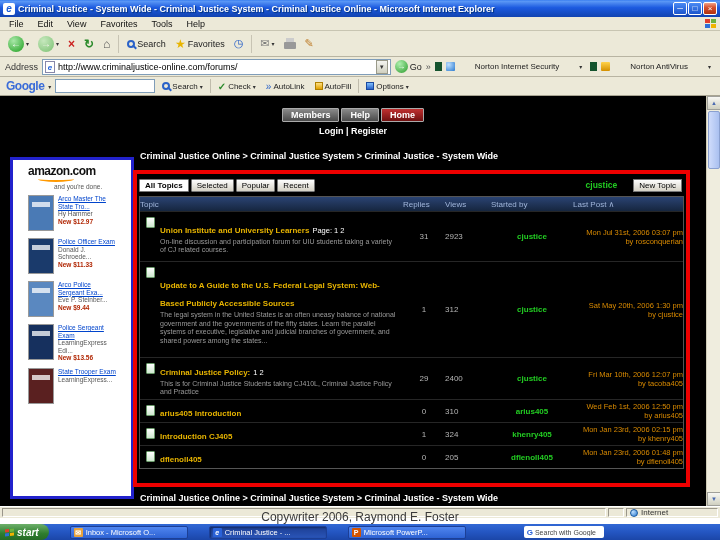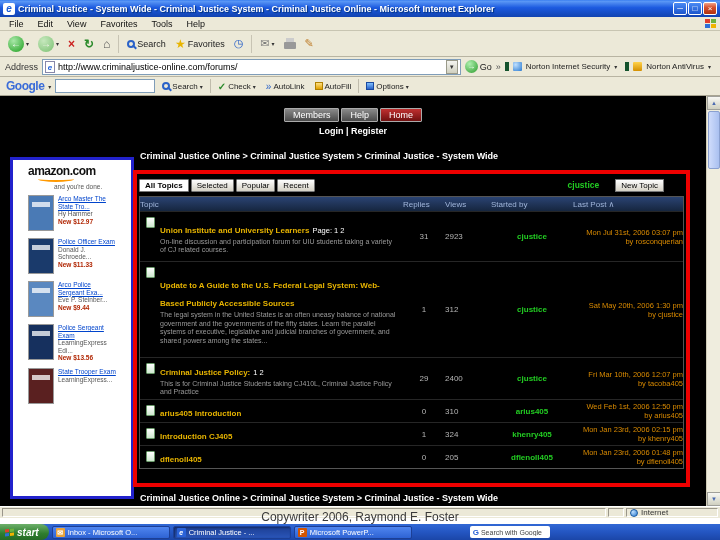--- a/index.html
+++ b/index.html
@@ -44,21 +44,21 @@
   
   .addrbar{top:57px;height:20px;background:#ece9d8;display:flex;align-items:center;gap:4px;padding:0 5px;border-bottom:1px solid #b8b4a2}
   .addr-label{font-size:9px;color:#333}
   .addr-input{flex:1;height:16px;background:#fff;border:1px solid #7f9db9;display:flex;align-items:center;gap:3px;padding:0 2px}
   .addr-input input{border:0;outline:0;flex:1;font-size:9px;font-family:"Liberation Sans",sans-serif}
   .page-ico{width:10px;height:12px;background:#fff;border:1px solid #88a;color:#1a5cd8;font-size:8px;font-weight:bold;font-style:italic;text-align:center;line-height:11px;flex:none}
   .dd-box{width:12px;height:14px;background:linear-gradient(#f4f4f0,#d0d0c0);border:1px solid #9a9a8a;font-size:6px;text-align:center;line-height:13px;color:#333}
   .go-btn{display:flex;align-items:center;gap:2px;font-size:9px;color:#222}
   .go-circ{width:13px;height:13px;border-radius:50%;background:radial-gradient(circle at 35% 30%,#aef0ae,#2a9a2a);color:#fff;font-size:8px;line-height:13px;text-align:center}
   .chev{font-size:9px;color:#555}
-  .norton{display:flex;align-items:center;gap:4px;font-size:8px;color:#222;border-left:4px solid #14532d;padding:0 4px;white-space:nowrap}
+  .norton{display:flex;align-items:center;gap:20px;font-size:8px;color:#222;border-left:7px solid #14532d;padding:0 4px;white-space:nowrap}
   .n-ico{width:9px;height:9px;border-radius:1px}
   .n-ico.nis{background:radial-gradient(circle at 30% 30%,#bfe0ff,#2a7ad0)}
   .n-ico.nav{background:linear-gradient(#ffd24a,#d49000)}
 
   
   .gbar{top:77px;height:19px;background:#ece9d8;display:flex;align-items:center;gap:4px;padding:0 6px;border-bottom:1px solid #a8a492}
   .glogo{font-size:12px;font-weight:bold;color:#3a6cd8;letter-spacing:-.5px}
   .ginput{width:100px;height:14px;border:1px solid #7f9db9;background:#fff;font-size:9px;padding:0 2px;font-family:"Liberation Sans",sans-serif}
   .gbtn{display:flex;align-items:center;gap:2px;font-size:8px;color:#222;padding:0 3px;white-space:nowrap}
   .gsep{width:1px;height:14px;background:#c0bcac}
@@ -68,21 +68,21 @@
   .gopt{width:8px;height:8px;background:linear-gradient(#80c0ff,#2a62c8);border:1px solid #1a4aa0}
 
   
   .viewport{position:absolute;top:96px;left:0;width:706px;height:410px;background:#000;overflow:hidden}
   .vscroll{position:absolute;top:96px;right:0;width:14px;height:410px;background:#efedde;border-left:1px solid #d0ccb8}
   .sb-btn{position:absolute;left:0;width:14px;height:14px;background:linear-gradient(#f8f8f4,#d0d0c0);border:1px solid #a0a09a;color:#4a6ab0;font-size:6px;text-align:center;line-height:12px}
   .sb-btn.up{top:0}.sb-btn.down{bottom:0}
   .sb-thumb{position:absolute;left:1px;top:15px;width:12px;height:58px;background:linear-gradient(90deg,#cfdcfb,#aac0f0);border:1px solid #8aa0d0;border-radius:2px}
 
   .site-nav{position:absolute;top:12px;left:0;width:100%;display:flex;justify-content:center;gap:2px}
-  .nav-btn{font-size:9px;font-weight:normal;color:#fff;padding:1px 8px;background:linear-gradient(#8a8a8a,#4a4a4a);border:1px solid #aaa;border-radius:1px}
+  .nav-btn{font-size:9px;font-weight:bold;color:#fff;padding:1px 8px;background:linear-gradient(#8a8a8a,#4a4a4a);border:1px solid #aaa;border-radius:1px}
   .nav-btn.home{background:linear-gradient(#c03030,#701010)}
   .login-line{position:absolute;top:30px;width:100%;text-align:center;color:#fff;font-weight:bold;font-size:9px}
   .crumb{position:absolute;left:140px;color:#fff;font-weight:bold;font-size:9px;white-space:nowrap}
   .crumb.top{top:55px}.crumb.bottom{top:397px}
 
   
   .amazon{position:absolute;top:61px;left:10px;width:124px;height:342px;background:#fff;border:3px solid #2222cc;padding:4px 15px;overflow:hidden}
   .az-logo{font-size:12px;font-weight:bold;color:#111;letter-spacing:-.5px}
   .az-smile{width:36px;height:6px;border-bottom:2px solid #ff9900;border-radius:50%;margin:-2px 0 0 10px}
   .az-tag{font-size:6.5px;color:#555;margin:1px 0 5px 26px}
@@ -93,21 +93,21 @@
   .az-t{font-size:6.5px;color:#0044cc;text-decoration:underline;line-height:7.5px;display:block}
   .az-a{font-size:6.5px;color:#555;line-height:7.5px;display:block}
   .az-p{font-size:6.5px;color:#b12704;font-weight:bold;display:block}
 
   
   .forumbox{position:absolute;top:74px;left:133px;width:557px;height:317px;border:4px solid #ee0000;background:#000;padding:2px;overflow:hidden}
   .tabsrow{display:flex;align-items:center;gap:2px;height:18px;margin-bottom:2px}
   .ftab{font-size:8px;padding:1px 5px;background:linear-gradient(#fdfdfd,#d6d2c6);border:1px solid #777;color:#000;border-radius:1px}
   .ftab.active{background:#fff;font-weight:bold}
   .fuser{margin-left:auto;color:#22cc22;font-weight:bold;font-size:8.5px}
-  .newtopic{margin-left:14px;margin-right:20px;font-size:8px;padding:1px 5px;background:linear-gradient(#fdfdfd,#d6d2c6);border:1px solid #777;color:#000}
+  .newtopic{margin-left:14px;margin-right:2px;font-size:8px;padding:1px 5px;background:linear-gradient(#fdfdfd,#d6d2c6);border:1px solid #777;color:#000}
   .ftable{border:1px solid #555}
   .thead{display:flex;background:linear-gradient(#2a4372,#16263f);height:14px;align-items:center}
   .th{font-size:8px;font-weight:normal;color:#9fb4d9;text-align:left}
   .th-topic{width:263px}.th-replies{width:42px}.th-views{width:46px}.th-started{width:82px}.th-last{width:110px}
   .trow{display:flex;align-items:center;border-top:1px solid #262626;padding:2px 0;background:#000}
   .trow.r1{min-height:50px}.trow.r2{min-height:96px}.trow.r3{min-height:42px}
   .trow.r4,.trow.r5,.trow.r6{min-height:20px}
   .c-icon{width:20px;display:flex;justify-content:center;align-self:stretch;padding-top:3px}
   .pgico{width:9px;height:11px;background:linear-gradient(#ffffff,#cfe8cf);border:1px solid #6a9a6a;border-radius:1px}
   .c-topic{width:243px}
@@ -124,21 +124,21 @@
   
   .statusbar{top:506px;height:12px;background:#ece9d8;display:flex;gap:2px;padding:1px 2px;border-top:1px solid #fff}
   .sb-panel{border:1px solid;border-color:#9a968a #fff #fff #9a968a;font-size:8px;color:#333;display:flex;align-items:center;padding:0 3px}
   .sb-p1{flex:1}.sb-p2{width:16px}.sb-p3{width:92px}
   .globe{width:8px;height:8px;border-radius:50%;background:radial-gradient(circle at 30% 30%,#bfe0ff,#2a7ad0);border:1px solid #1a5aa0;margin-right:3px;flex:none}
   .copyright{position:absolute;top:510px;left:0;width:720px;text-align:center;font-size:12px;color:#3a3a3a;z-index:20}
 
   .taskbar{position:absolute;top:524px;left:0;width:720px;height:16px;background:linear-gradient(#3168d5,#2456c2 50%,#1b46a8);display:flex;align-items:center;z-index:10}
   .startbtn{height:16px;display:flex;align-items:center;gap:3px;padding:0 10px 0 5px;background:linear-gradient(#6db06a,#2e7d2e 60%,#256a25);border-radius:0 8px 8px 0;color:#fff;font-weight:bold;font-style:italic;font-size:10px;flex:none}
   .sflag{display:grid;grid-template-columns:4px 4px;grid-template-rows:3px 3px;gap:1px;transform:skewY(-6deg)}
-  .tb-btn{height:13px;width:118px;margin-left:3px;background:linear-gradient(#4f85ef,#2e63d4);border:1px solid #1c3f96;border-radius:2px;display:flex;align-items:center;gap:3px;padding:0 3px;color:#fff;font-size:7.5px;white-space:nowrap;overflow:hidden;flex:none}
+  .tb-btn{height:13px;width:118px;margin-left:21px;background:linear-gradient(#4f85ef,#2e63d4);border:1px solid #1c3f96;border-radius:2px;display:flex;align-items:center;gap:3px;padding:0 3px;color:#fff;font-size:7.5px;white-space:nowrap;overflow:hidden;flex:none}
   .tb-btn.active{background:linear-gradient(#1d3f94,#2a55b8);box-shadow:inset 1px 1px 2px #122a66}
   .tb-ico{width:9px;height:9px;flex:none;border-radius:1px;font-size:7px;line-height:9px;text-align:center;color:#fff;font-weight:bold}
   .ico-outlook{background:#e8a33d}.ico-ie{background:#2a62d8;font-style:italic}.ico-ppt{background:#d35400}
   .deskbar{margin-left:58px;width:80px;height:12px;background:#fff;border-radius:2px;display:flex;align-items:center;font-size:7px;color:#444;padding:0 3px;gap:2px;flex:none}
   .deskbar input{border:0;outline:0;width:100%;font-size:7px;color:#444;font-family:"Liberation Sans",sans-serif}
   .gmini{color:#2a62d8;font-weight:bold;font-size:8px}
   .tray{margin-left:auto;height:16px;background:linear-gradient(#2a9ae8,#1470c0);border-left:1px solid #0c4a8c;display:flex;align-items:center;gap:2px;padding:0 5px}
   .tray-ico{width:8px;height:8px;border-radius:1px;flex:none}
   .t1{background:#f5c518}.t2{background:#d9372b}.t3{background:#2bb673}.t4{background:#3b78e7}.t5{background:#e0e0e0}.t6{background:#8e44ad}.t7{background:#f08030}
   .clock{color:#fff;font-size:7.5px;margin-left:3px;white-space:nowrap}

